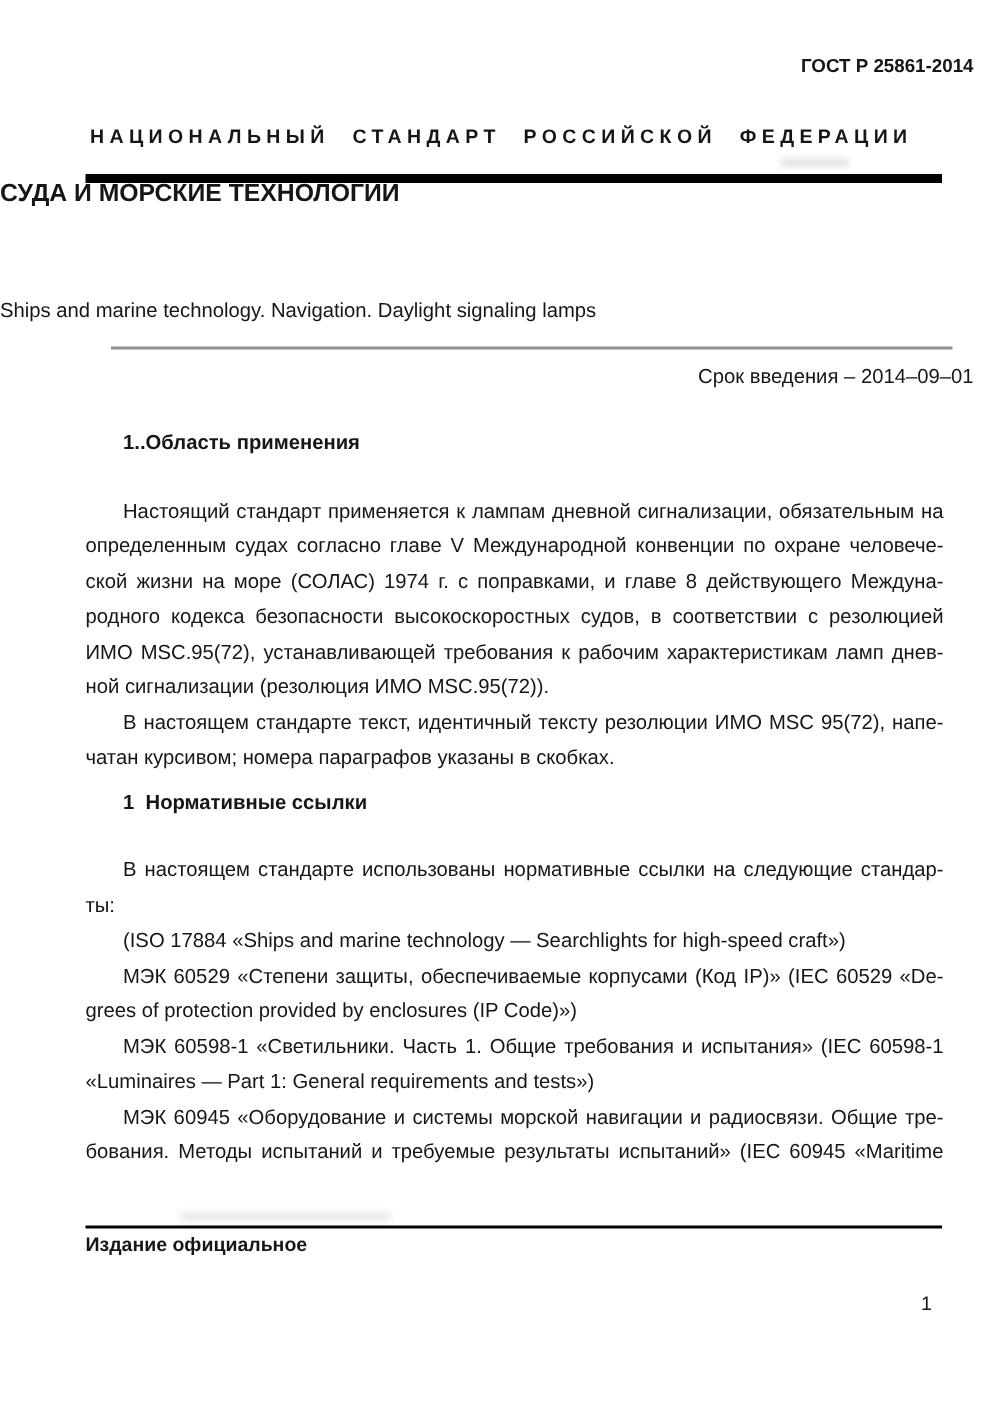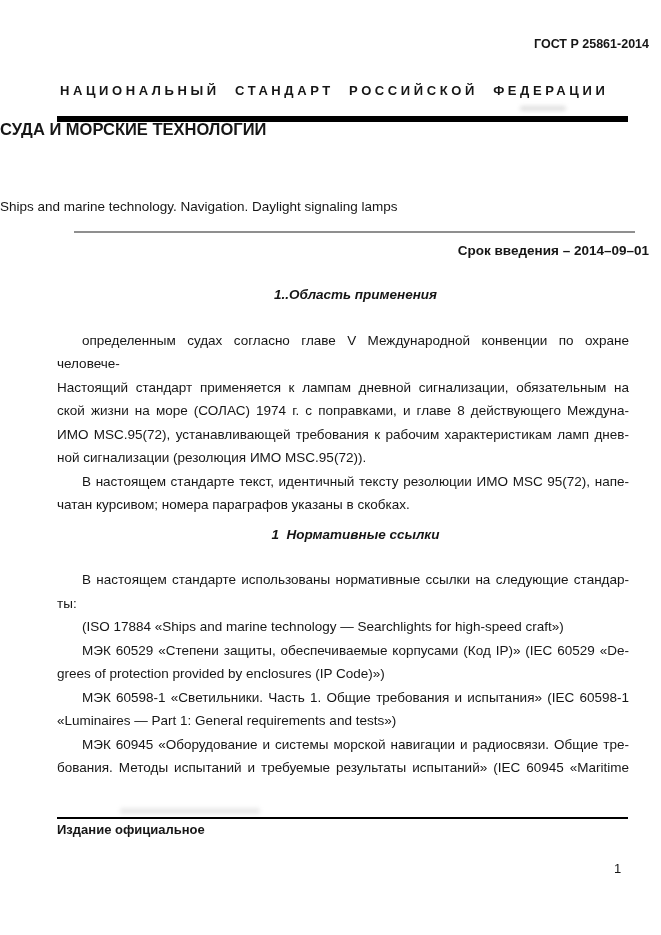--- a/index.html
+++ b/index.html
@@ -36,30 +36,29 @@
   .title-en{
     position:absolute; top:199px; left:0; width:100%; 
     font-size:13.5px; font-weight:normal;
   }
   .rule-thin{
     position:absolute; top:231px; left:74px; width:561px; height:2px;
     background:var(--divider);
   }
   .effective-date{
     position:absolute; top:243px; right:33px;
-    font-size:13.5px; font-weight:bold; white-space:nowrap;margin-left:45px;
+    font-size:13.5px; font-weight:normal; white-space:nowrap;margin-left:45px;
   }
   .body-flow{
     position:absolute; left:57px; top:283px; width:572px;
     font-size:13.5px; line-height:23.5px; text-align:justify;
   }
   .h{
     font-weight:bold; padding-left:25px; margin:0 0 22px 0;
-    text-align:center;
-    font-style:italic;
+    text-align:left;
   }
   .para + .h{margin-top:6px;}
   .para{margin:0; padding:0;}
   .ln{display:block; text-align-last:left;}
   .ln.jl{text-align-last:justify;}
   .para .ln:first-child{text-indent:25px;}
   .rule-footer{
     position:absolute; top:817px; left:57px; width:571px; height:2px;
     background:var(--rule);
   }
@@ -91,23 +90,24 @@
   <div class="title-main">СУДА И МОРСКИЕ ТЕХНОЛОГИИ</div>
   <div class="title-en">Ships and marine technology. Navigation. Daylight signaling lamps</div>
 
   <div class="rule-thin"></div>
 
   <div class="effective-date">Срок введения – 2014–09–01</div>
 
   <div class="body-flow">
       <div class="h">1..Область применения</div>
       <p class="para">
+        <span class="ln jl">Настоящий стандарт применяется к лампам дневной сигнализации, обязательным на</span>
         <span class="ln jl">определенным судах согласно главе V Международной конвенции по охране человече-</span>
-        <span class="ln jl">Настоящий стандарт применяется к лампам дневной сигнализации, обязательным на</span>
         <span class="ln jl">ской жизни на море (СОЛАС) 1974 г. с поправками, и главе 8 действующего Междуна-</span>
+        <span class="ln jl">родного кодекса безопасности высокоскоростных судов, в соответствии с резолюцией</span>
         <span class="ln jl">ИМО MSC.95(72), устанавливающей требования к рабочим характеристикам ламп днев-</span>
         <span class="ln">ной сигнализации (резолюция ИМО MSC.95(72)).</span>
       </p>
       <p class="para">
         <span class="ln jl">В настоящем стандарте текст, идентичный тексту резолюции ИМО MSC 95(72), напе-</span>
         <span class="ln">чатан курсивом; номера параграфов указаны в скобках.</span>
       </p>
       <div class="h">1&nbsp;&nbsp;Нормативные ссылки</div>
       <p class="para">
         <span class="ln jl">В настоящем стандарте использованы нормативные ссылки на следующие стандар-</span>

